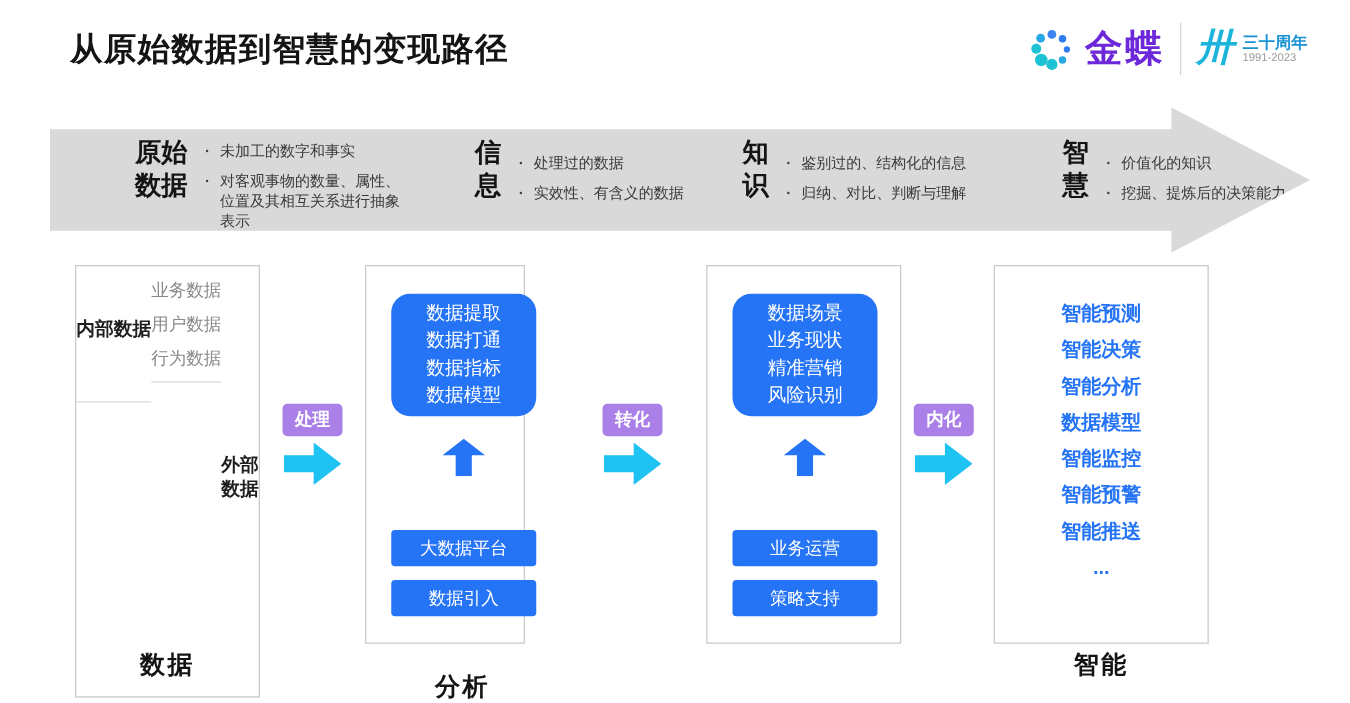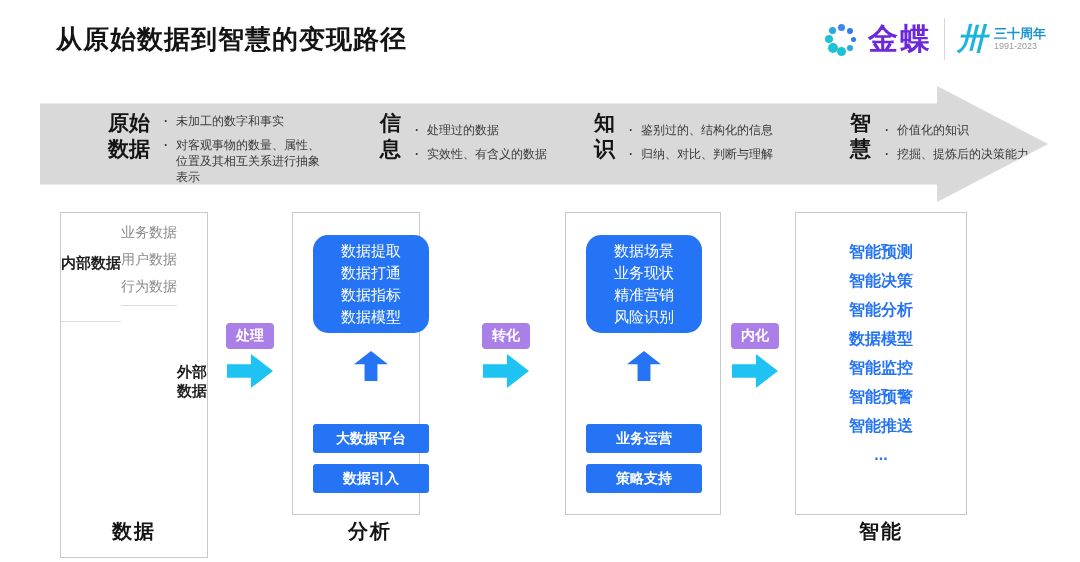--- a/index.html
+++ b/index.html
@@ -60,21 +60,21 @@
     position:absolute;left:20px;top:22px;width:116px;height:98px;background:var(--blue);
     border-radius:15px;color:#fff;font-size:15px;line-height:22px;
     display:flex;flex-direction:column;justify-content:center;align-items:center;
   }
   .up-arrow{
     position:absolute;left:61px;top:138px;width:34px;height:30px;background:var(--blue);
     clip-path:polygon(50% 0,100% 44%,69% 44%,69% 100%,31% 100%,31% 44%,0 44%);
   }
   .small-blue{
     position:absolute;left:20px;width:116px;height:29px;background:var(--blue);border-radius:3px;
-    color:#fff;font-size:14px;display:flex;align-items:center;justify-content:center;font-weight:bold;
+    color:#fff;font-size:14px;display:flex;align-items:center;justify-content:center;
   }
   .sb1{top:211px;}
   .sb2{top:251px;}
 
   .panel4{left:795px;width:172px;height:303px;display:flex;flex-direction:column;align-items:center;padding-top:24px;}
   .smart-item{color:var(--blue);font-weight:bold;font-size:16px;line-height:29px;}
 
   
   .badge{
     position:absolute;top:323px;width:48px;height:26px;background:var(--purple);border-radius:4px;
@@ -84,21 +84,21 @@
     position:absolute;top:354px;width:46px;height:34px;background:var(--cyan);
     clip-path:polygon(0 30%,52% 30%,52% 0,100% 50%,52% 100%,52% 70%,0 70%);
   }
   .c1b{left:226px;} .c1a{left:227px;}
   .c2b{left:482px;} .c2a{left:483px;}
   .c3b{left:731px;} .c3a{left:732px;}
 
   
   .footer-label{position:absolute;top:518px;font-weight:bold;font-size:20px;color:#141414;text-align:center;letter-spacing:2px;}
   .f1{left:60px;width:148px;}
-  .f2{left:292px;width:156px;}
+  .f2{left:292px;width:156px;margin-top:18px;}
   .f3{left:565px;width:156px;}
   .f4{left:795px;width:172px;}
 </style>
 </head>
 <body>
 
 <div class="canvas">
 
   <div class="title">从原始数据到智慧的变现路径</div>
 

